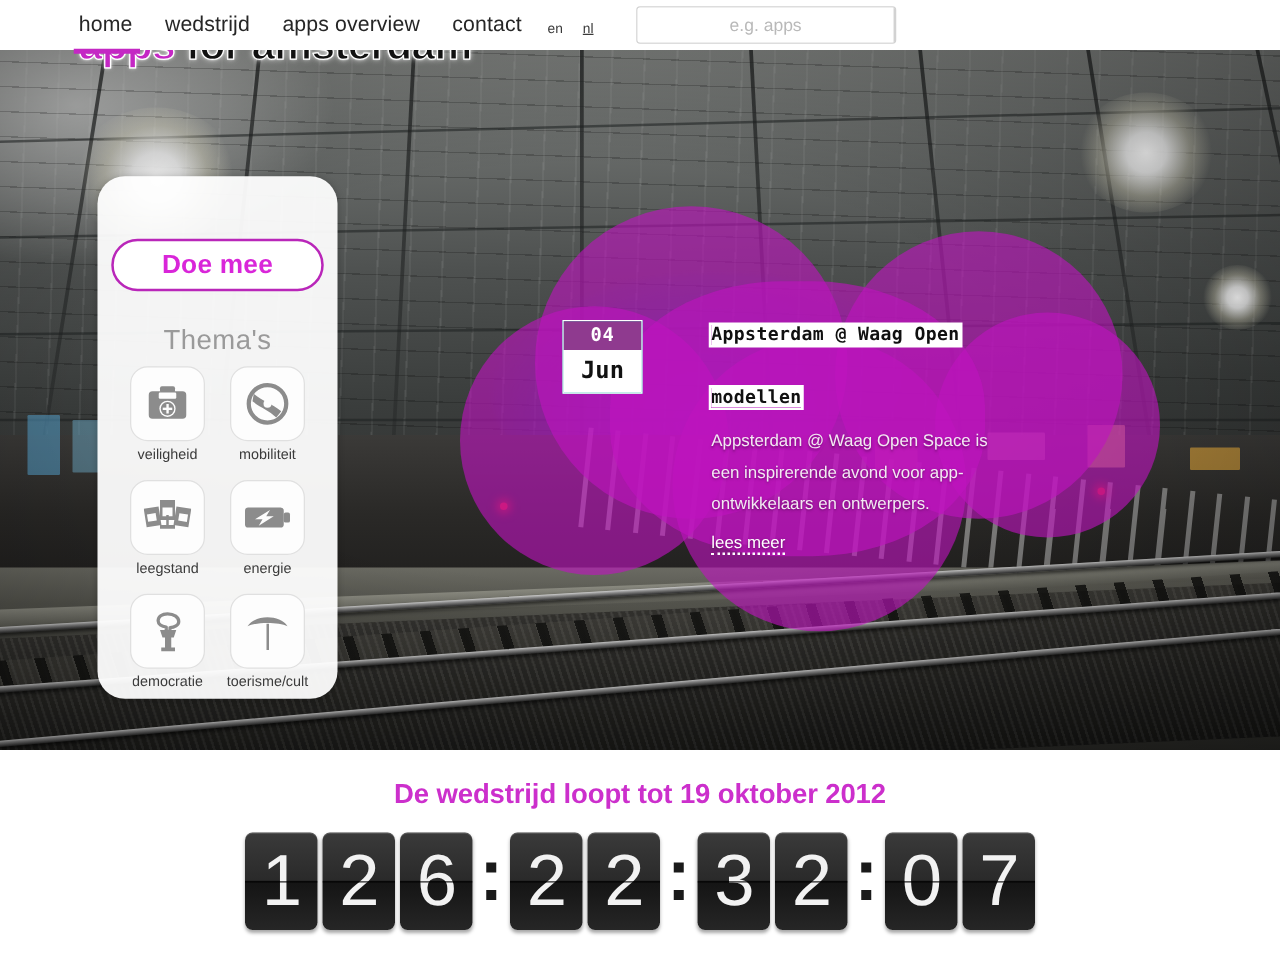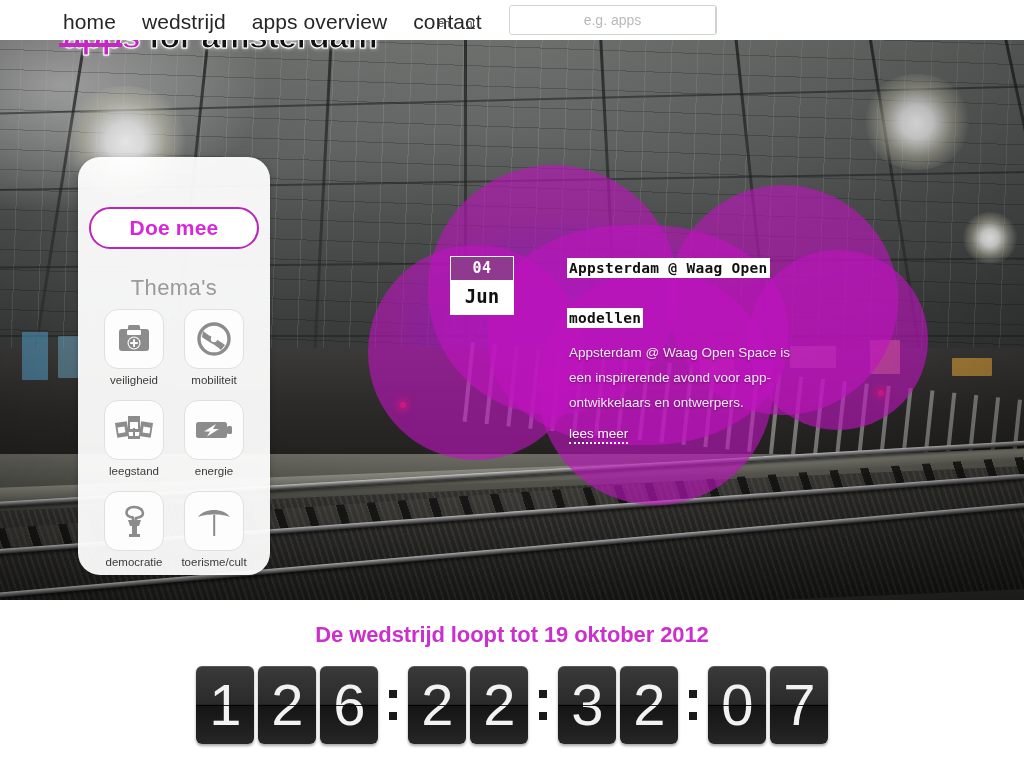--- a/index.html
+++ b/index.html
@@ -13,21 +13,21 @@
 
   #page { position: relative; width: 1024px; height: 768px; background: #fff; }
 
   
   .topbar {
     position: absolute; left: 0; top: 0; width: 1024px; height: 40px;
     background: #ffffff; z-index: 40;
   }
   .nav-list { position: absolute; left: 63px; top: 10px; display: flex; align-items: baseline; }
   .nav-item {
-    position: relative; font-size: 21px; color: #262626; letter-spacing: .1px;
+    position: relative; font-size: 17px; color: #262626; letter-spacing: .1px;
     margin-right: 26px; cursor: pointer; padding-bottom: 3px; white-space: nowrap;
   }
   .nav-item.active::after {
     content: ""; position: absolute; left: -4px; right: -6px; bottom: -10px;
     height: 4px; background: #c427c4;
   }
   .lang-wrap { position: absolute; left: 438px; top: 17px; display: flex; gap: 16px; }
   .lang { font-size: 11px; color: #3a3a3a; cursor: pointer; }
   .lang.active { text-decoration: underline; }
 
@@ -189,21 +189,21 @@
     text-shadow: 0 1px 2px rgba(60,0,60,.55);
   }
   .lees-meer {
     display: inline-block; margin-top: 11px; font-size: 13.5px; color: #ffffff;
     border-bottom: 2px dotted #ffffff; padding-bottom: 1px; cursor: pointer;
     text-shadow: 0 1px 2px rgba(60,0,60,.55);
   }
 
   
   .panel {
-    position: absolute; left: 78px; top: 117px; width: 192px; height: 418px;
+    position: absolute; left: 78px; top: 101px; width: 192px; height: 418px;
     background: rgba(255,255,255,.94); border-radius: 22px; z-index: 20;
     box-shadow: 0 1px 6px rgba(0,0,0,.22);
   }
   .doe-mee {
     position: absolute; left: 11px; top: 50px; width: 170px; height: 42px;
     border: 2px solid #b926b9; border-radius: 22px; background: #ffffff;
     color: #d926d9; font-size: 21px; font-weight: 700; letter-spacing: .2px;
     display: flex; align-items: center; justify-content: center; cursor: pointer;
   }
   .themas {

